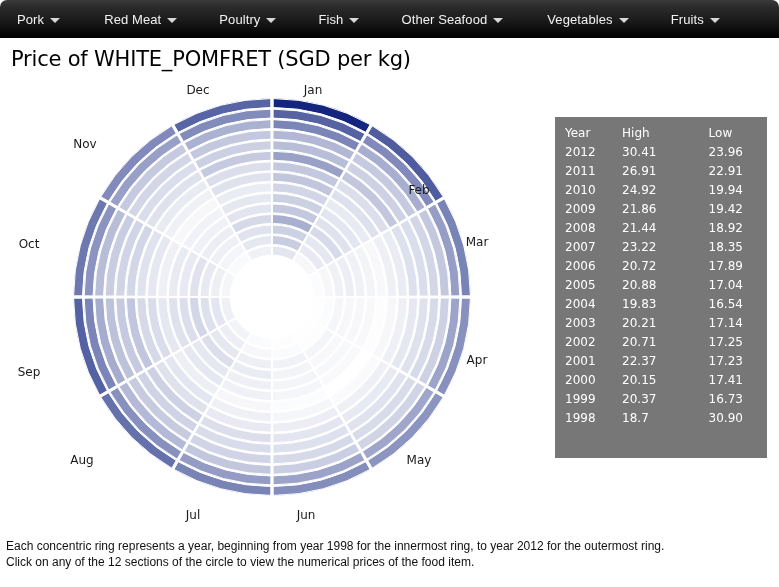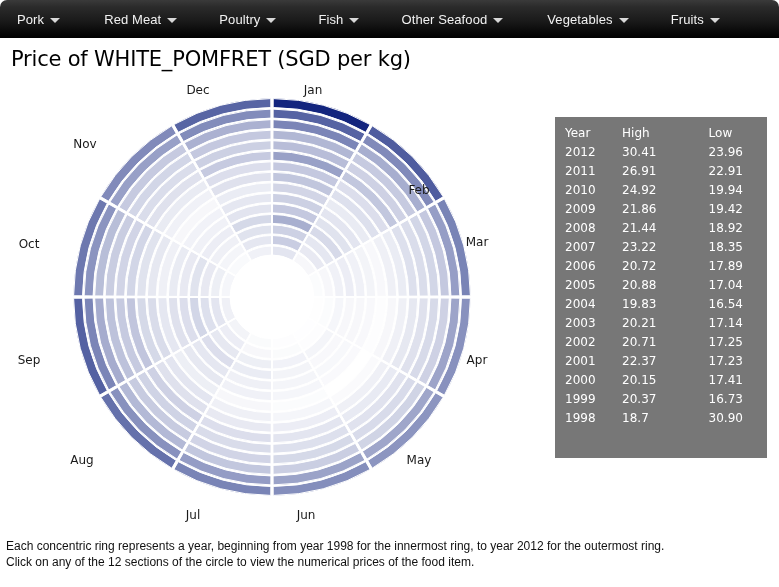--- a/index.html
+++ b/index.html
@@ -337,21 +337,21 @@
       </g>
   </svg>
 <div class="month-label" style="left: 313px; top: 10px;">Jan</div>
     <div class="month-label" style="left: 419px; top: 66px; margin-top: 44px;">Feb</div>
     <div class="month-label" style="left: 477px; top: 162px;">Mar</div>
     <div class="month-label" style="left: 477px; top: 280px;">Apr</div>
     <div class="month-label" style="left: 419px; top: 380px;">May</div>
     <div class="month-label" style="left: 306px; top: 435px;">Jun</div>
     <div class="month-label" style="left: 193px; top: 435px;">Jul</div>
     <div class="month-label" style="left: 82px; top: 380px;">Aug</div>
-    <div class="month-label" style="left: 29px; top: 280px;">Sep</div>
+    <div class="month-label" style="left: 29px; top: 292px;">Sep</div>
     <div class="month-label" style="left: 29px; top: 164px;">Oct</div>
     <div class="month-label" style="left: 85px; top: 64px;">Nov</div>
     <div class="month-label" style="left: 198px; top: 10px;">Dec</div>
   </div>
 
 <div id="price-table">
   <table>
     <thead>
       <tr>
         <th class="col-year">Year</th>

